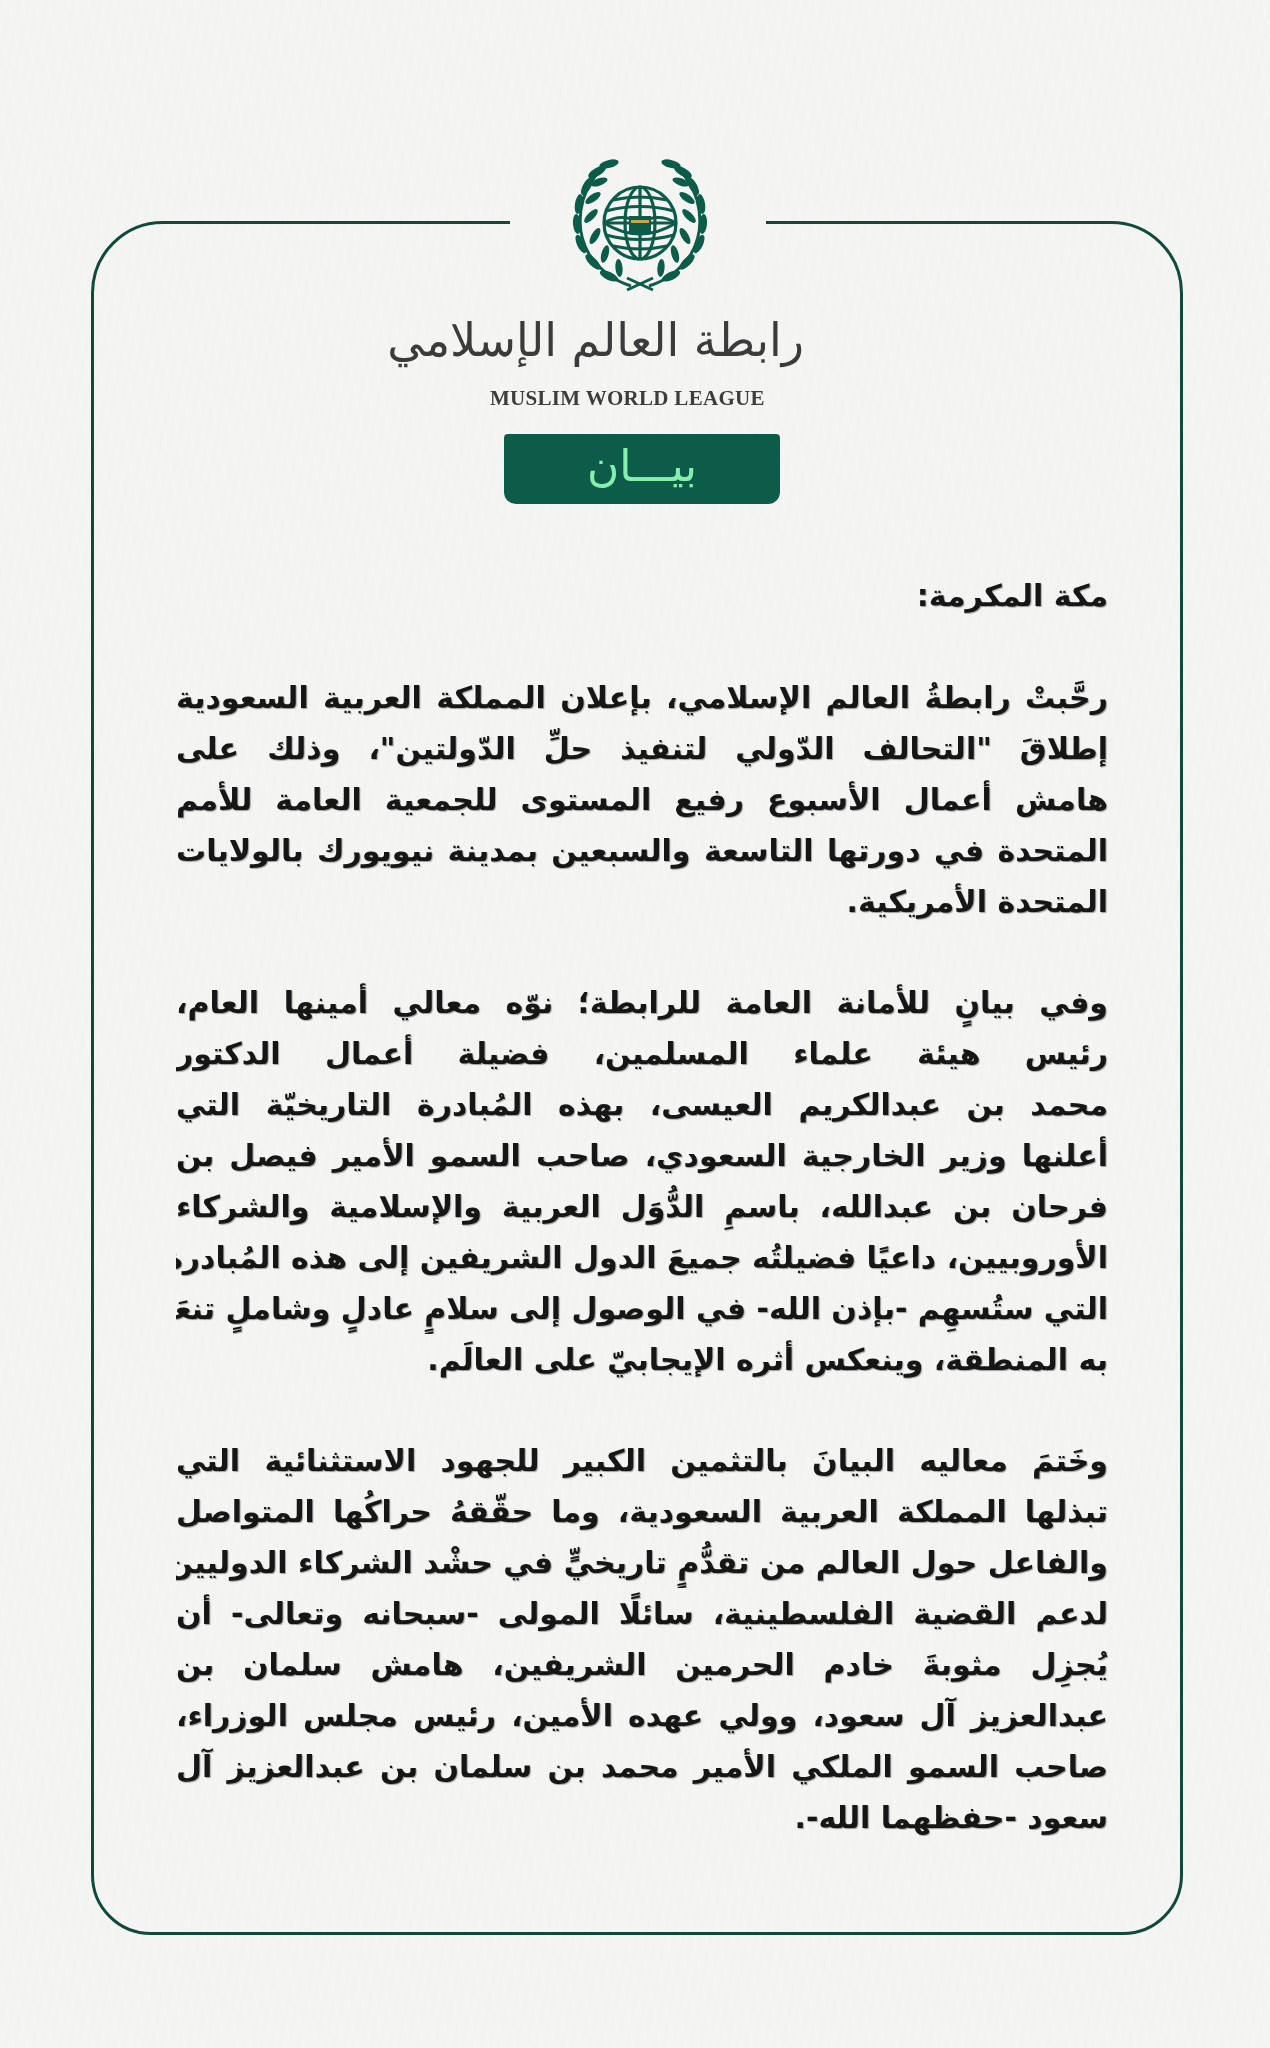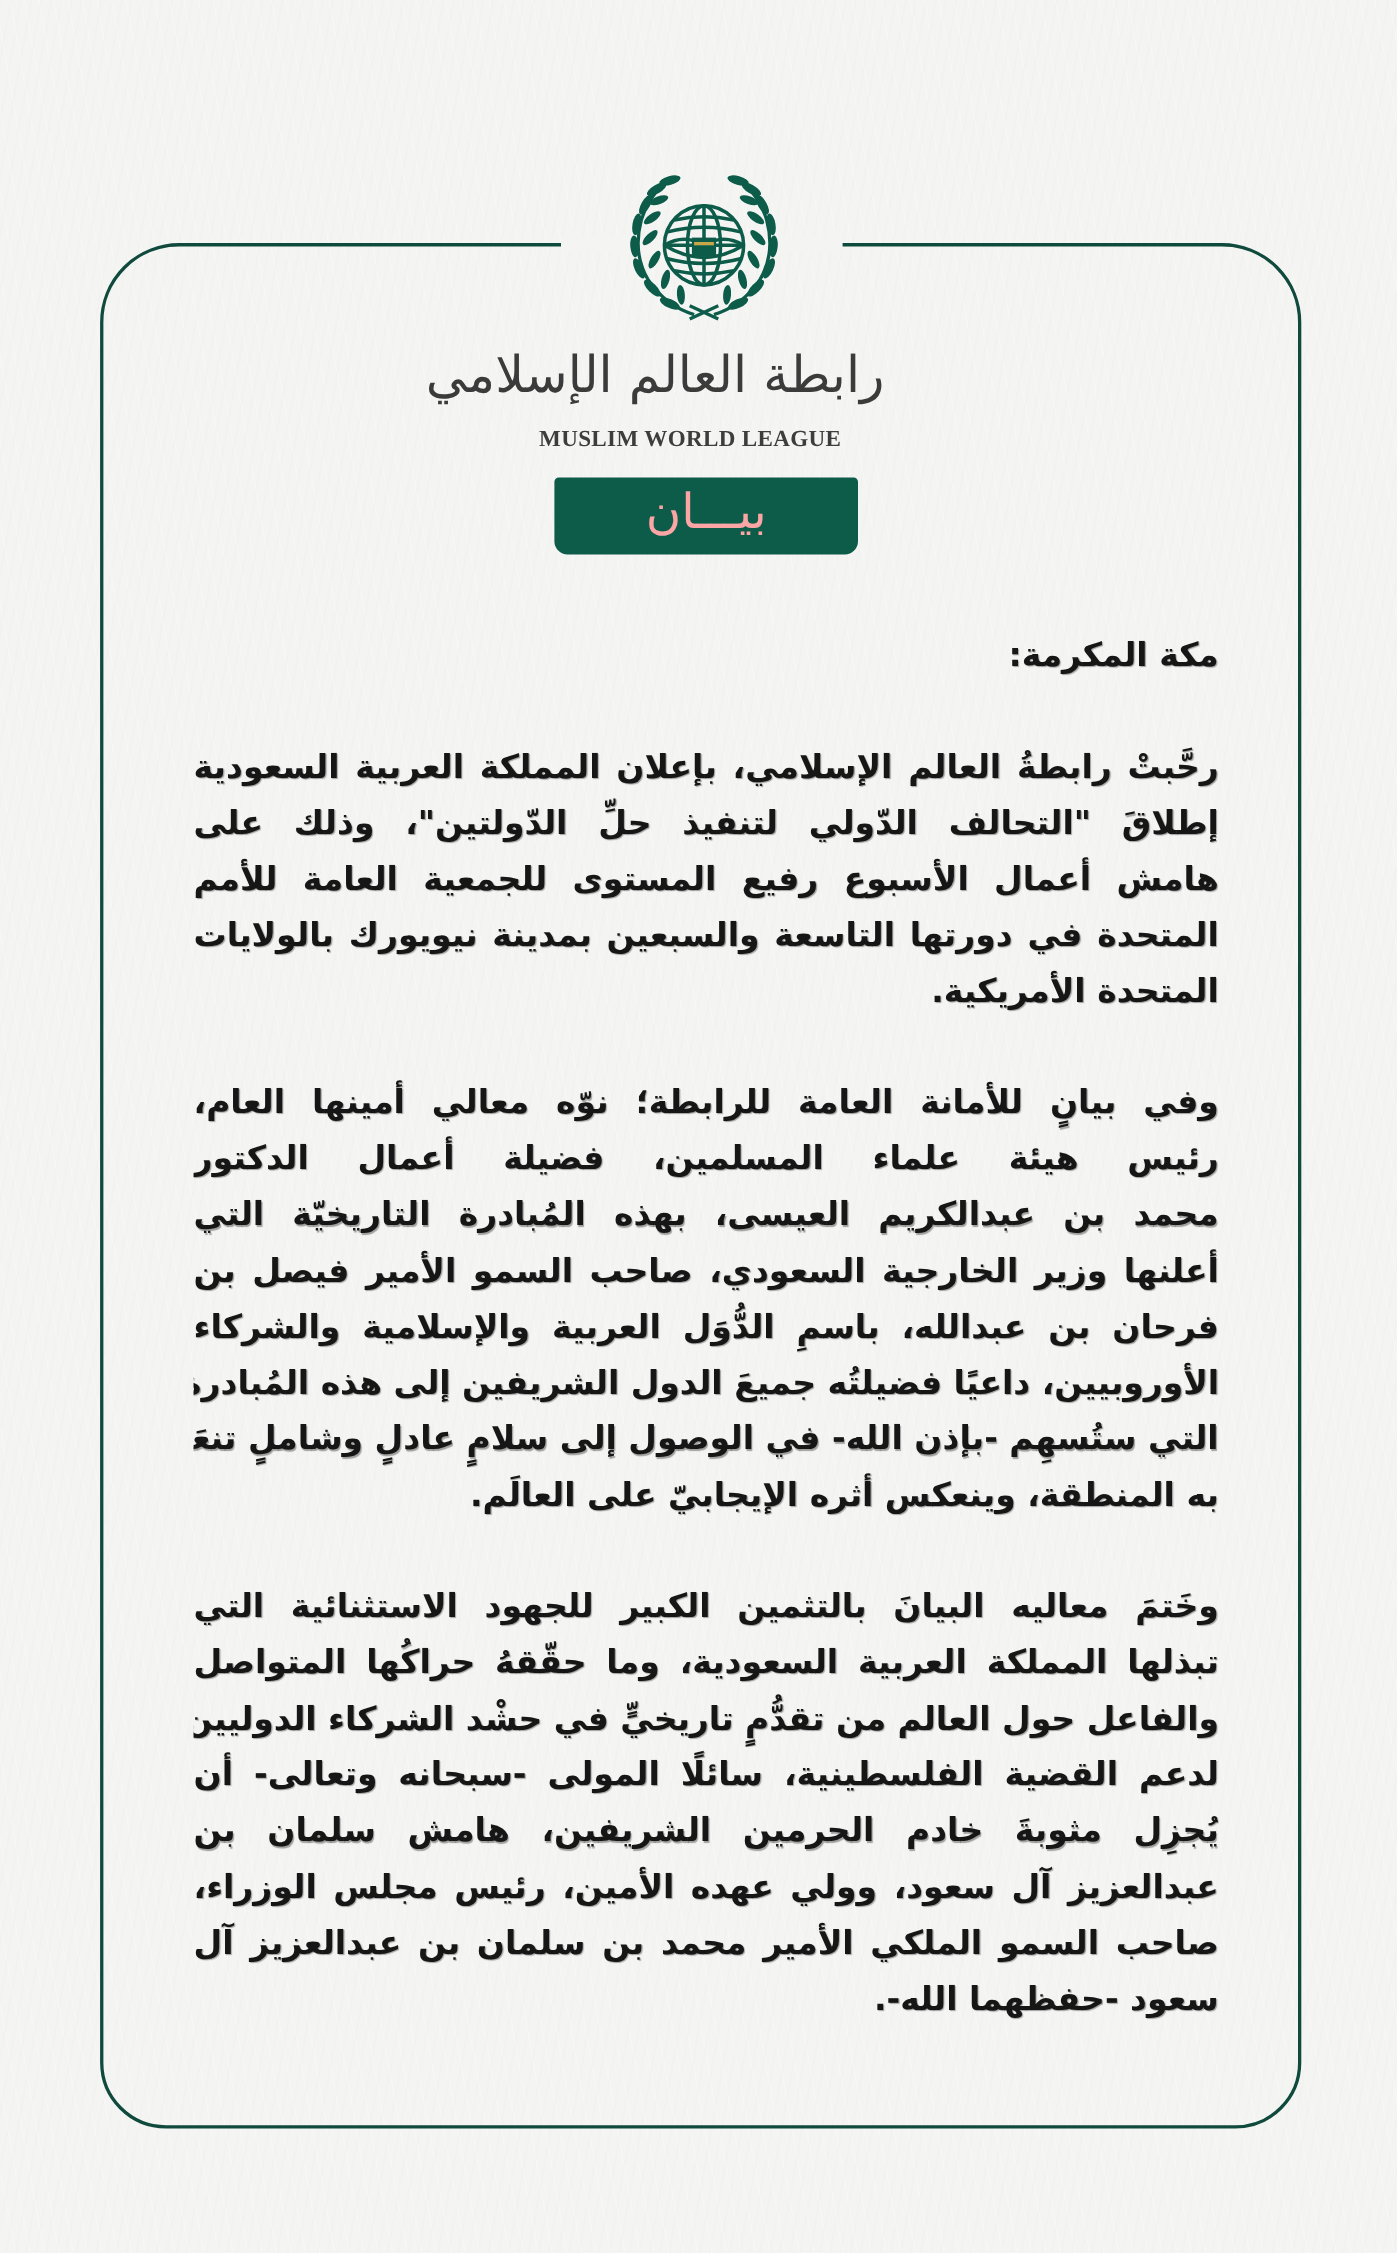--- a/index.html
+++ b/index.html
@@ -83,21 +83,21 @@
       top: 434px;
       width: 276px;
       height: 70px;
       background: #0d5c4a;
       border-radius: 4px 4px 12px 12px;
       display: flex;
       align-items: center;
       justify-content: center;
     }
     .banner-text {
-      color: #fca5a5;
+      color: #86efac;
       font-family: "DejaVu Sans", sans-serif;
       font-size: 44px;
       direction: rtl;
       line-height: 1;
       letter-spacing: 2px;
       margin-top: -6px;
     }
     
     .content {
       position: absolute;

